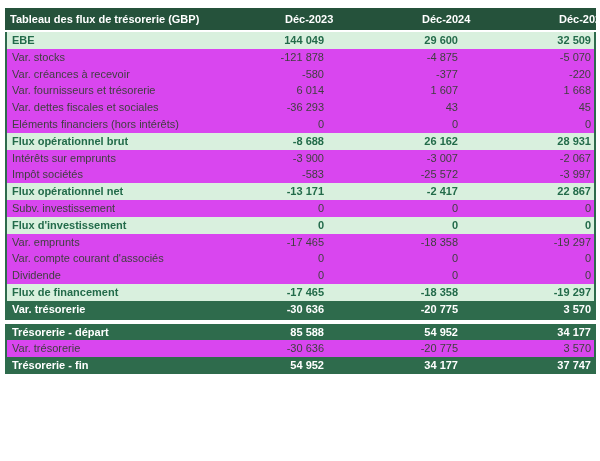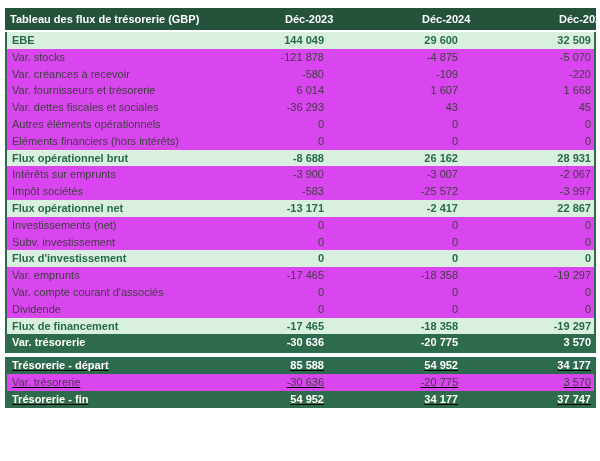--- a/index.html
+++ b/index.html
@@ -47,21 +47,20 @@
     border-radius: 24px;
   }
   table.main {
     border-left: 2px solid #2E6B4C;
     border-right: 2px solid #2E6B4C;
     border-bottom: 2px solid #2E6B4C;
   }
   table.bottom {
     border-left: 2px solid #2E6B4C;
     border-right: 2px solid #2E6B4C;
-    text-decoration: underline;
   }
   col.c-label { width: auto; }
   col.c-num { width: 134px; }
   td {
     padding: 0;
     height: 16.8px;
     line-height: 16.8px;
     white-space: nowrap;
     overflow: hidden;
   }
@@ -100,42 +99,36 @@
         </tr>
         <tr class="plain">
           <td class="label">Var. stocks</td>
           <td class="num">-121 878</td>
           <td class="num">-4 875</td>
           <td class="num">-5 070</td>
         </tr>
         <tr class="plain">
           <td class="label">Var. créances à recevoir</td>
           <td class="num">-580</td>
-          <td class="num">-109</td>
+          <td class="num">-377</td>
           <td class="num">-220</td>
         </tr>
         <tr class="plain">
           <td class="label">Var. fournisseurs et trésorerie</td>
           <td class="num">6 014</td>
           <td class="num">1 607</td>
           <td class="num">1 668</td>
         </tr>
         <tr class="plain">
           <td class="label">Var. dettes fiscales et sociales</td>
           <td class="num">-36 293</td>
           <td class="num">43</td>
           <td class="num">45</td>
         </tr>
         <tr class="plain">
-          <td class="label">Autres éléments opérationnels</td>
-          <td class="num">0</td>
-          <td class="num">0</td>
-          <td class="num">0</td>
-        </tr>
-        <tr class="plain">
           <td class="label">Eléments financiers (hors intérêts)</td>
           <td class="num">0</td>
           <td class="num">0</td>
           <td class="num">0</td>
         </tr>
         <tr class="subtotal">
           <td class="label">Flux opérationnel brut</td>
           <td class="num">-8 688</td>
           <td class="num">26 162</td>
           <td class="num">28 931</td>
@@ -150,26 +143,20 @@
           <td class="label">Impôt sociétés</td>
           <td class="num">-583</td>
           <td class="num">-25 572</td>
           <td class="num">-3 997</td>
         </tr>
         <tr class="subtotal">
           <td class="label">Flux opérationnel net</td>
           <td class="num">-13 171</td>
           <td class="num">-2 417</td>
           <td class="num">22 867</td>
-        </tr>
-        <tr class="plain">
-          <td class="label">Investissements (net)</td>
-          <td class="num">0</td>
-          <td class="num">0</td>
-          <td class="num">0</td>
         </tr>
         <tr class="plain">
           <td class="label">Subv. investissement</td>
           <td class="num">0</td>
           <td class="num">0</td>
           <td class="num">0</td>
         </tr>
         <tr class="subtotal">
           <td class="label">Flux d'investissement</td>
           <td class="num">0</td>

